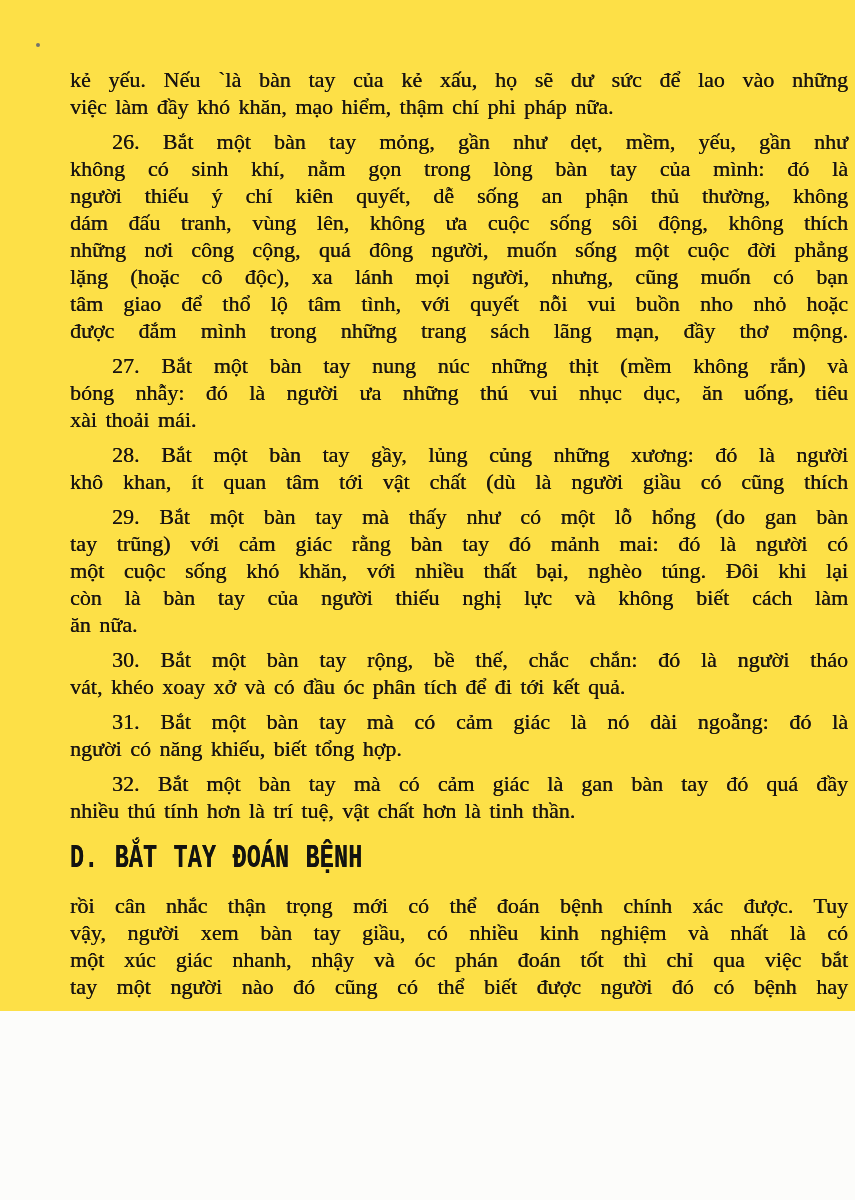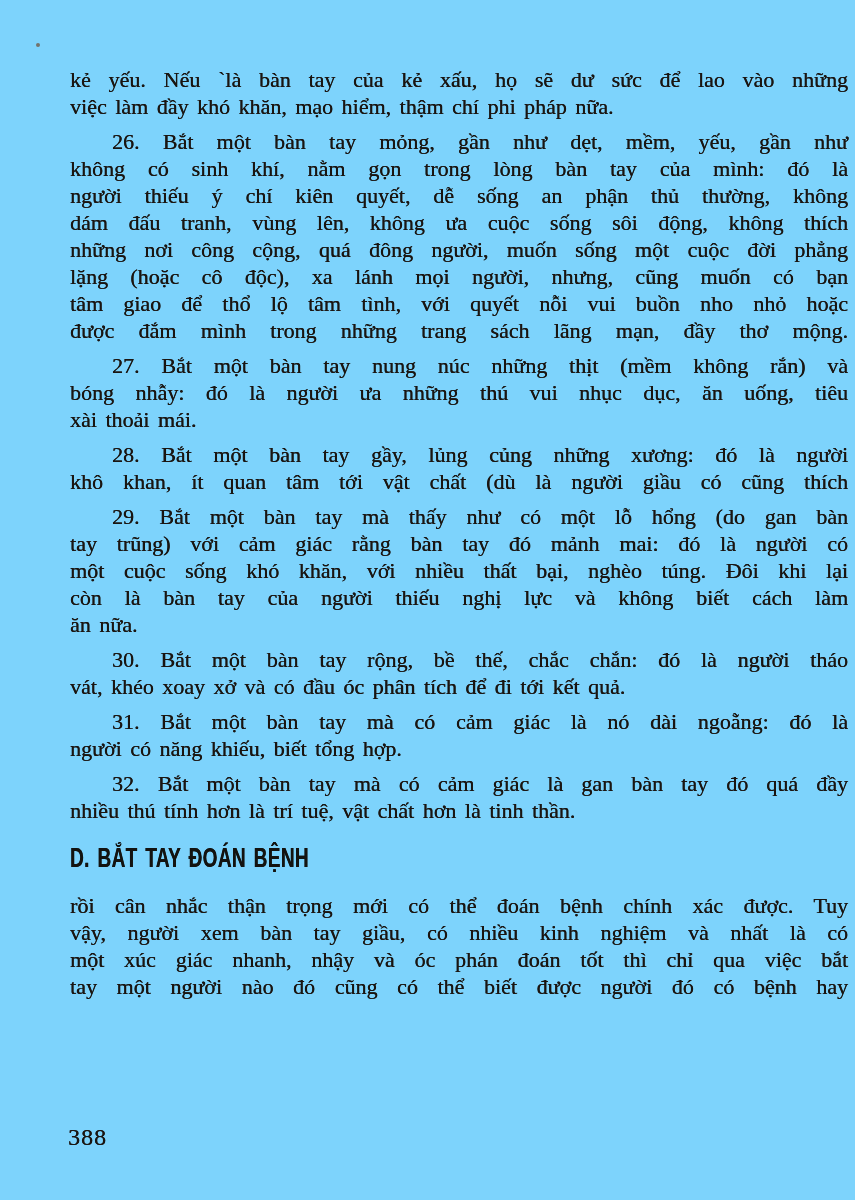--- a/index.html
+++ b/index.html
@@ -1,33 +1,33 @@
 <!DOCTYPE html>
 <html lang="vi"><head>
 <meta charset="utf-8">
 <style>
   html,body{margin:0;padding:0;background:#fcfcfa;}
-  .page{position:relative;width:855px;height:1200px;background:#7dd3fc;overflow:hidden;}
+  .page{position:relative;width:855px;height:1011px;background:#fde047;overflow:hidden;}
   .speck{position:absolute;left:36px;top:43px;width:4px;height:4px;border-radius:50%;background:#73736c;}
   .textblock{
     position:absolute;left:70px;top:66px;width:778px;
     font-family:"Liberation Serif","DejaVu Serif",serif;
     font-size:22px;line-height:27px;color:#1a1511;
     word-spacing:3px;
     text-shadow:0.3px 0 0 currentColor;
   }
   .para{margin:0 0 8px 0;}
   .ln{display:block;}
   .j{text-align:justify;text-align-last:justify;}
   .l{text-align:right;text-align-last:left;}
   .fl{padding-left:42px;}
   .heading{
     margin:14px 0 14px 0;
-    font-family:Liberation Sans, sans-serif;
-    font-weight:700;font-size:28px;line-height:40px;color:#131310;
+    font-family:Liberation Mono, monospace;
+    font-weight:700;font-size:34px;line-height:40px;color:#131310;
     text-shadow:0.3px 0 0 currentColor;
   }
   .hinner{display:inline-block;transform:scaleX(.68);transform-origin:0 50%;letter-spacing:.5px;white-space:nowrap;}
   .pagenum{
     position:absolute;left:68px;top:1124px;
     font-family:"Liberation Serif","DejaVu Serif",serif;
     font-size:24px;color:#1a1511;letter-spacing:1px;
     text-shadow:0.3px 0 0 currentColor;
   }
 </style>

